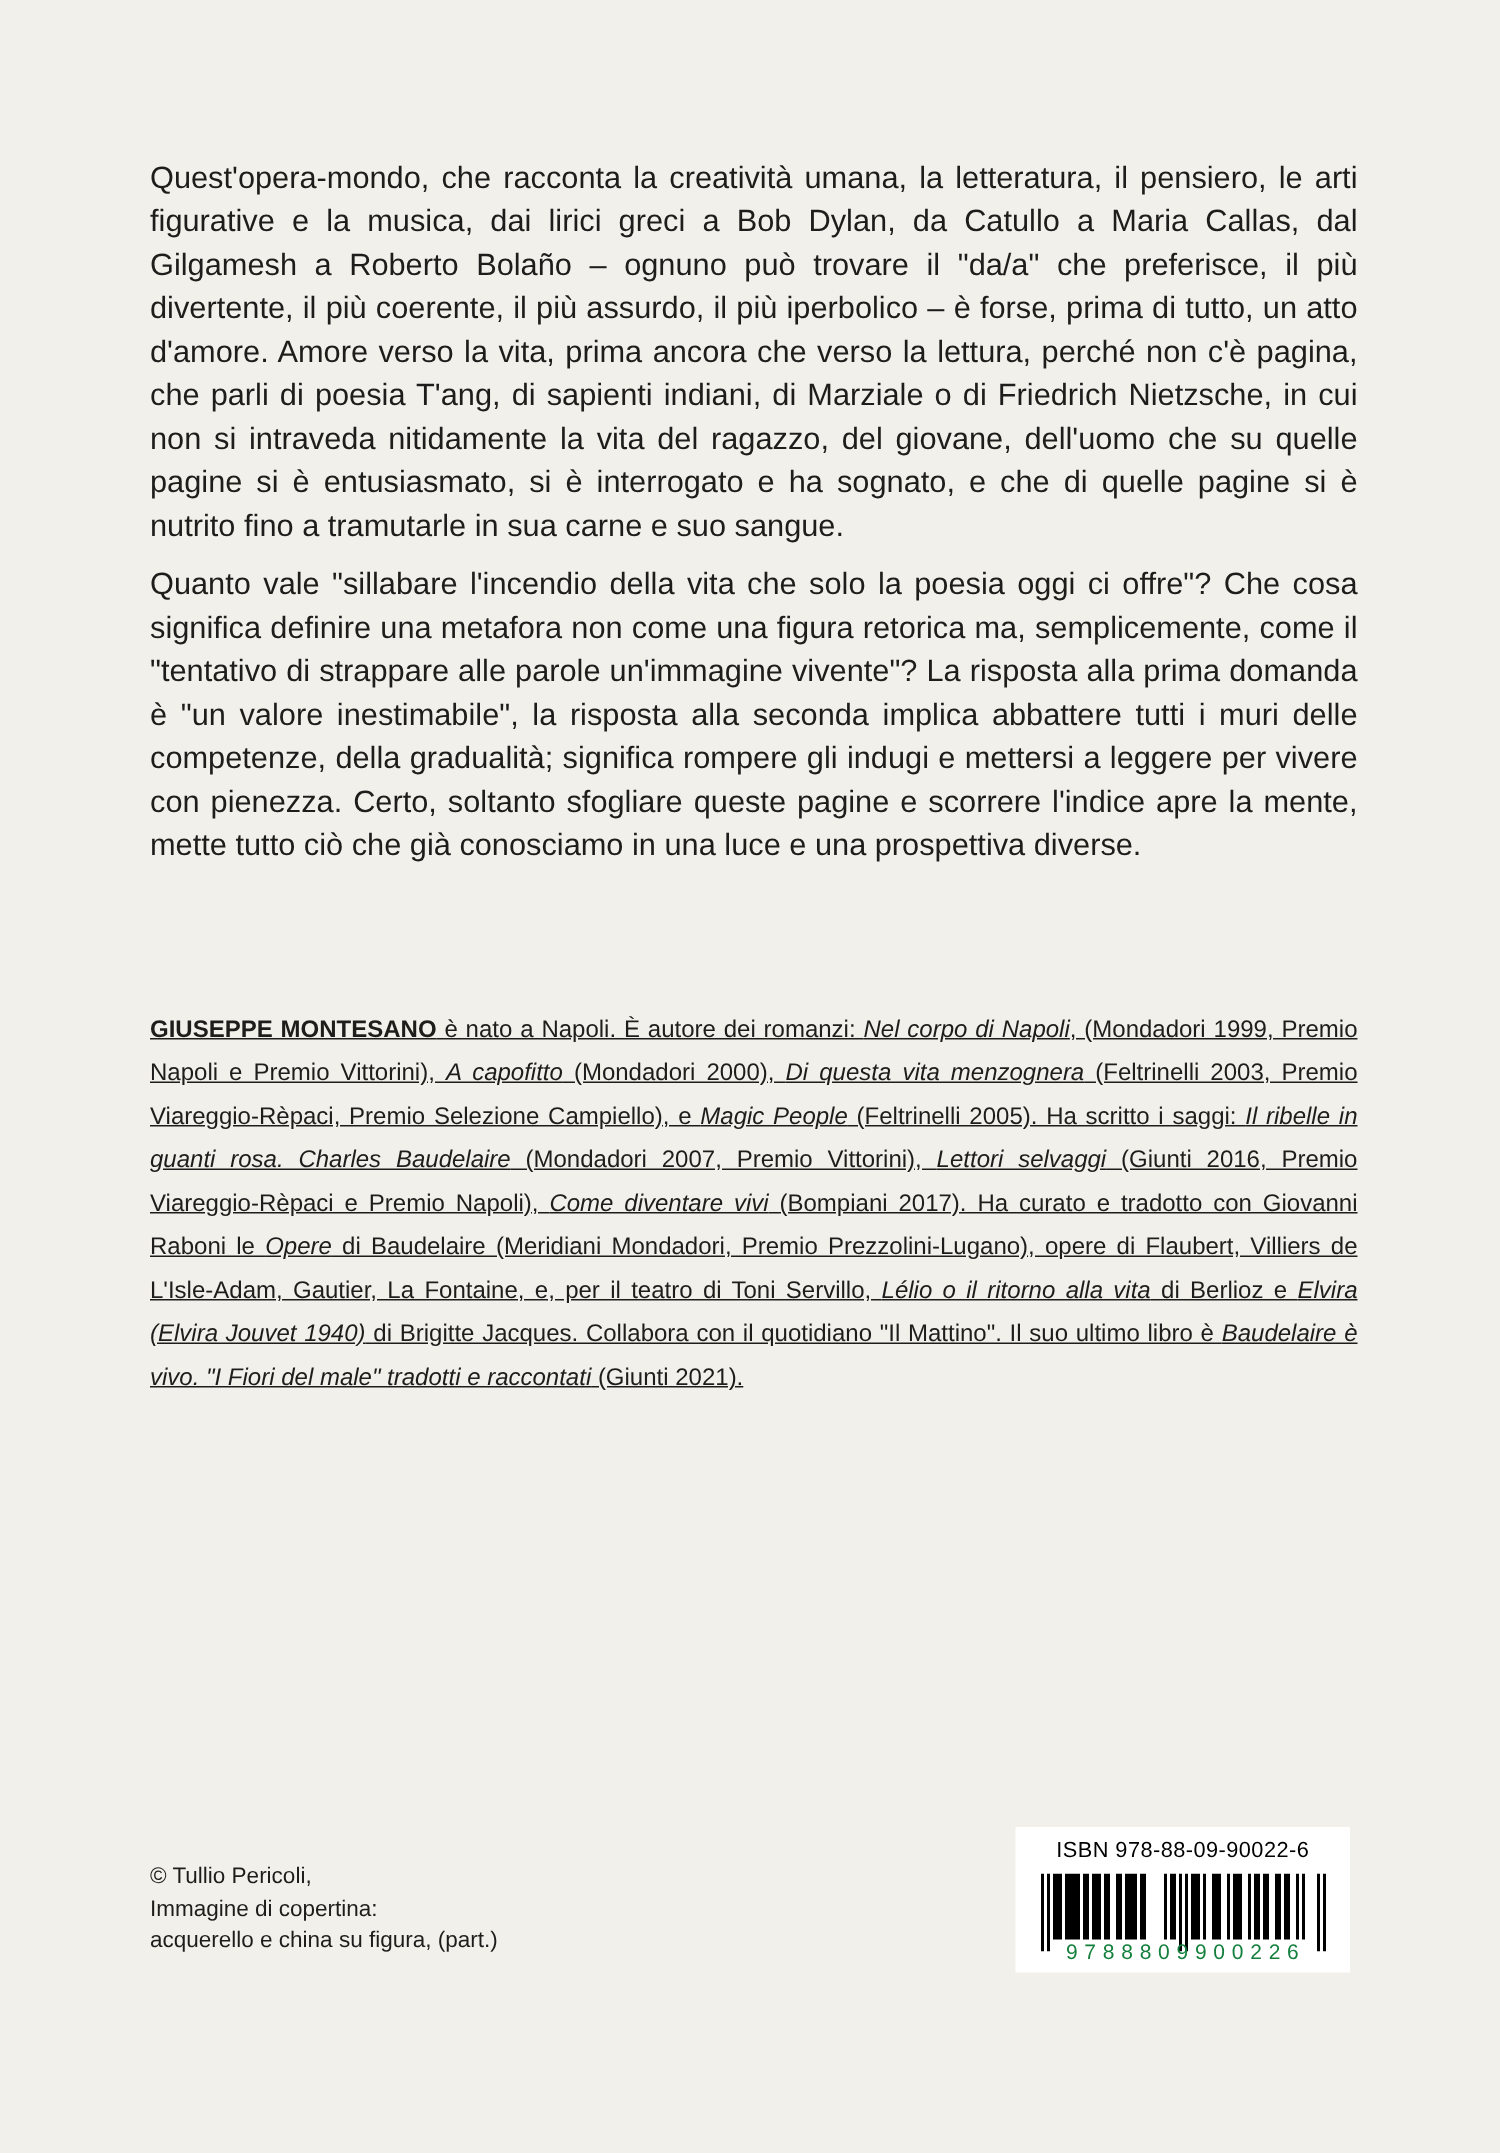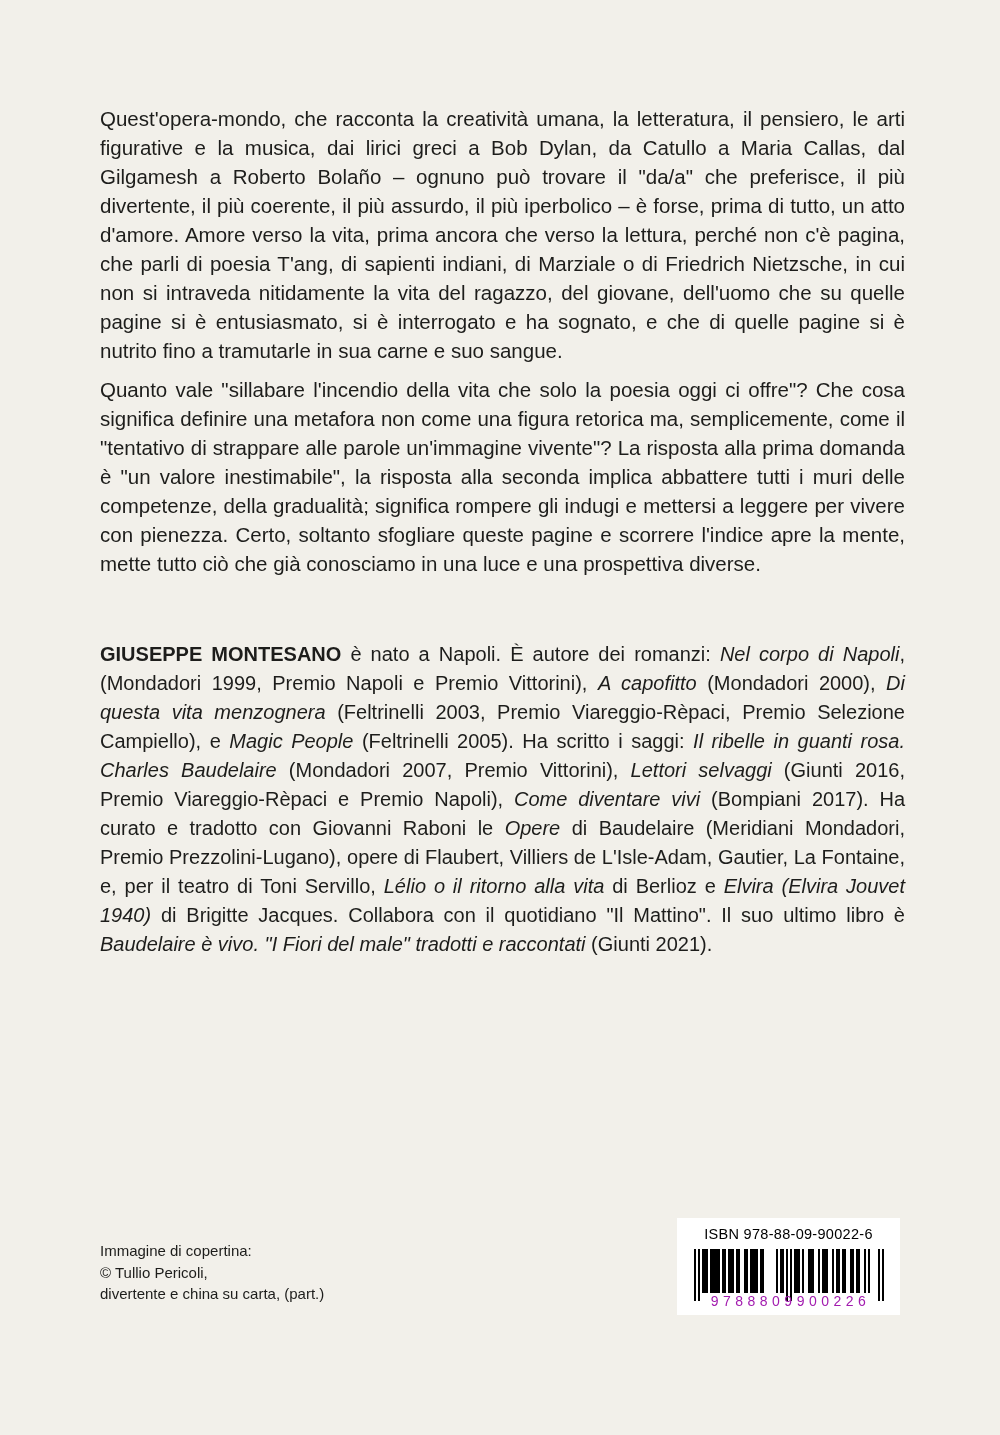--- a/index.html
+++ b/index.html
@@ -11,35 +11,35 @@
     color:#1d1d1b;
     overflow:hidden;
   }
   .text-block{position:absolute;left:100px;top:104px;width:805px;}
   .para{
     font-size:20.5px;line-height:29px;
     text-align:justify;margin:0 0 10px 0;
     hyphens:auto;-webkit-hyphens:auto;
   }
   .bio{
-    position:absolute;left:100px;top:640px;width:805px;
-    font-size:20px;line-height:29px;text-align:justify;
-    hyphens:auto;-webkit-hyphens:auto;
+    position:absolute;left:100px;top:672px;width:805px;
+    font-size:16px;line-height:29px;text-align:justify;
+    hyphens:auto;text-decoration:underline;-webkit-hyphens:auto;
   }
   .credit{
     position:absolute;left:100px;top:1240px;width:340px;
     font-size:15px;line-height:21.5px;
   }
   .isbn-area{position:absolute;left:677px;top:1218px;width:223px;border-radius:29px;}
   .isbn-box{background:#ffffff;text-align:center;padding:8px 0 6px 0;}
   .isbn-label{font-size:14.5px;letter-spacing:0.3px;color:#000;}
   .barcode{margin-top:7px;line-height:0;}
   .barcode svg{display:inline-block;}
   .barcode-digits{
-    font-size:14px;letter-spacing:4.5px;color:#a21caf;
+    font-size:14px;letter-spacing:4.5px;color:#15803d;
     margin-top:-8px;line-height:16px;text-indent:4px;
   }
   .price-row{display:flex;gap:3px;margin-top:3px;height:27px;}
   .code-badge{
     flex:1;background:#000;color:#fff;
     font-weight:bold;font-size:16.5px;
     display:flex;align-items:center;justify-content:center;
   }
   .price-badge{
     flex:1;background:#fff;color:#000;
@@ -53,23 +53,23 @@
 <div class="page">
 
   <main class="text-block">
     <p class="para">Quest'opera-mondo, che racconta la creatività umana, la letteratura, il pensiero, le arti figurative e la musica, dai lirici greci a Bob Dylan, da Catullo a Maria Callas, dal Gilgamesh a Roberto Bolaño – ognuno può trovare il "da/a" che preferisce, il più divertente, il più coerente, il più assurdo, il più iperbolico – è forse, prima di tutto, un atto d'amore. Amore verso la vita, prima ancora che verso la lettura, perché non c'è pagina, che parli di poesia T'ang, di sapienti indiani, di Marziale o di Friedrich Nietzsche, in cui non si intraveda nitidamente la vita del ragazzo, del giovane, dell'uomo che su quelle pagine si è entusiasmato, si è interrogato e ha sognato, e che di quelle pagine si è nutrito fino a tramutarle in sua carne e suo sangue.</p>
     <p class="para">Quanto vale "sillabare l'incendio della vita che solo la poesia oggi ci offre"? Che cosa significa definire una metafora non come una figura retorica ma, semplicemente, come il "tentativo di strappare alle parole un'immagine vivente"? La risposta alla prima domanda è "un valore inestimabile", la risposta alla seconda implica abbattere tutti i muri delle competenze, della gradualità; significa rompere gli indugi e mettersi a leggere per vivere con pienezza. Certo, soltanto sfogliare queste pagine e scorrere l'indice apre la mente, mette tutto ciò che già conosciamo in una luce e una prospettiva diverse.</p>
   </main>
 
   <section class="bio"><span style="font-weight: bold;">GIUSEPPE MONTESANO</span><span> è nato a Napoli. È autore dei romanzi: </span><span style="font-style: italic;">Nel corpo di Napoli</span><span>, (Mondadori 1999, Premio Napoli e Premio Vittorini), </span><span style="font-style: italic;">A capofitto</span><span> (Mondadori 2000), </span><span style="font-style: italic;">Di questa vita menzognera</span><span> (Feltrinelli 2003, Premio Viareggio-Rèpaci, Premio Selezione Campiello), e </span><span style="font-style: italic;">Magic People</span><span> (Feltrinelli 2005). Ha scritto i saggi: </span><span style="font-style: italic;">Il ribelle in guanti rosa. Charles Baudelaire</span><span> (Mondadori 2007, Premio Vittorini), </span><span style="font-style: italic;">Lettori selvaggi</span><span> (Giunti 2016, Premio Viareggio-Rèpaci e Premio Napoli), </span><span style="font-style: italic;">Come diventare vivi</span><span> (Bompiani 2017). Ha curato e tradotto con Giovanni Raboni le </span><span style="font-style: italic;">Opere</span><span> di Baudelaire (Meridiani Mondadori, Premio Prezzolini-Lugano), opere di Flaubert, Villiers de L'Isle-Adam, Gautier, La Fontaine, e, per il teatro di Toni Servillo, </span><span style="font-style: italic;">Lélio o il ritorno alla vita</span><span> di Berlioz e </span><span style="font-style: italic;">Elvira (Elvira Jouvet 1940)</span><span> di Brigitte Jacques. Collabora con il quotidiano "Il Mattino". Il suo ultimo libro è </span><span style="font-style: italic;">Baudelaire è vivo. "I Fiori del male" tradotti e raccontati</span><span> (Giunti 2021).</span></section>
 
   <div class="credit">
+    <div class="credit-line"><span>© Tullio Pericoli,</span></div>
     <div class="credit-line"><span>Immagine di copertina:</span></div>
-    <div class="credit-line"><span>© Tullio Pericoli,</span></div>
-    <div class="credit-line"><span>divertente e china su carta, (part.)</span></div>
+    <div class="credit-line"><span>acquerello e china su figura, (part.)</span></div>
   </div>
 
   <div class="isbn-area">
     <div class="isbn-box">
       <div class="isbn-label">ISBN 978-88-09-90022-6</div>
       <div class="barcode"><svg width="190" height="52" viewBox="0 0 190 52">
             <rect x="0" y="0" width="2" height="52" fill="#000"></rect>
             <rect x="4" y="0" width="2" height="52" fill="#000"></rect>
             <rect x="8" y="0" width="2" height="44" fill="#000"></rect>
             <rect x="10" y="0" width="2" height="44" fill="#000"></rect>

